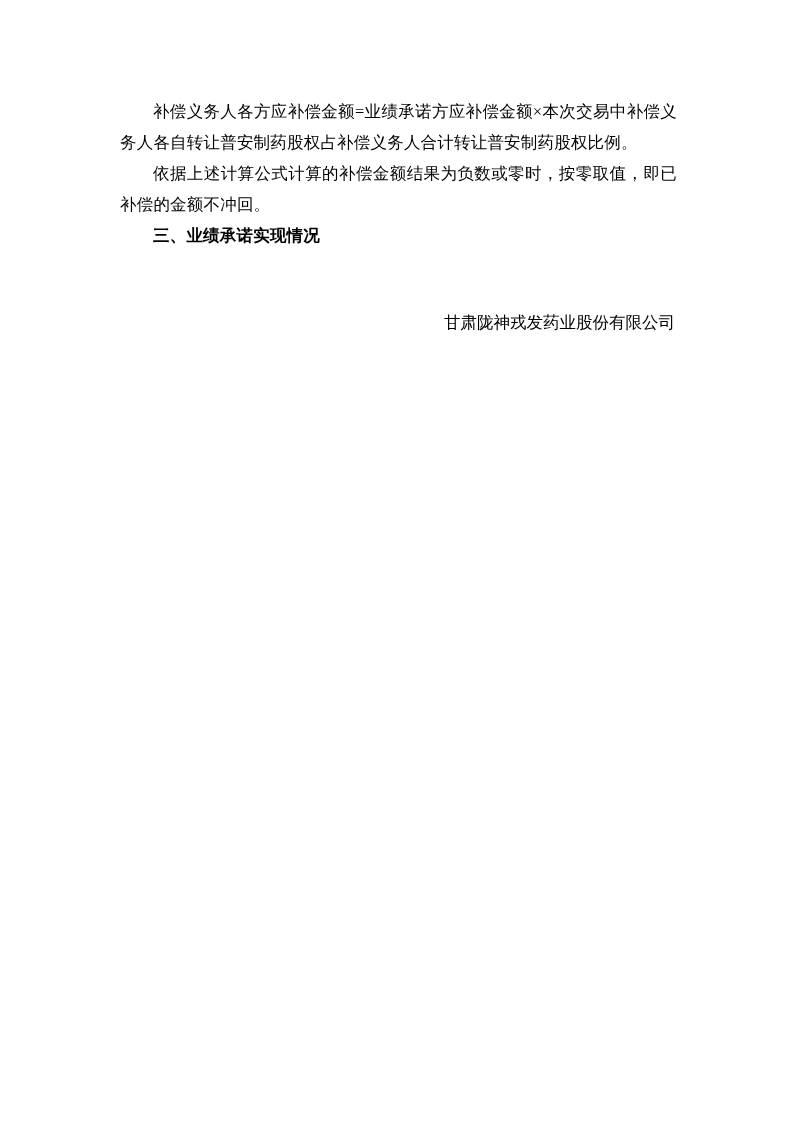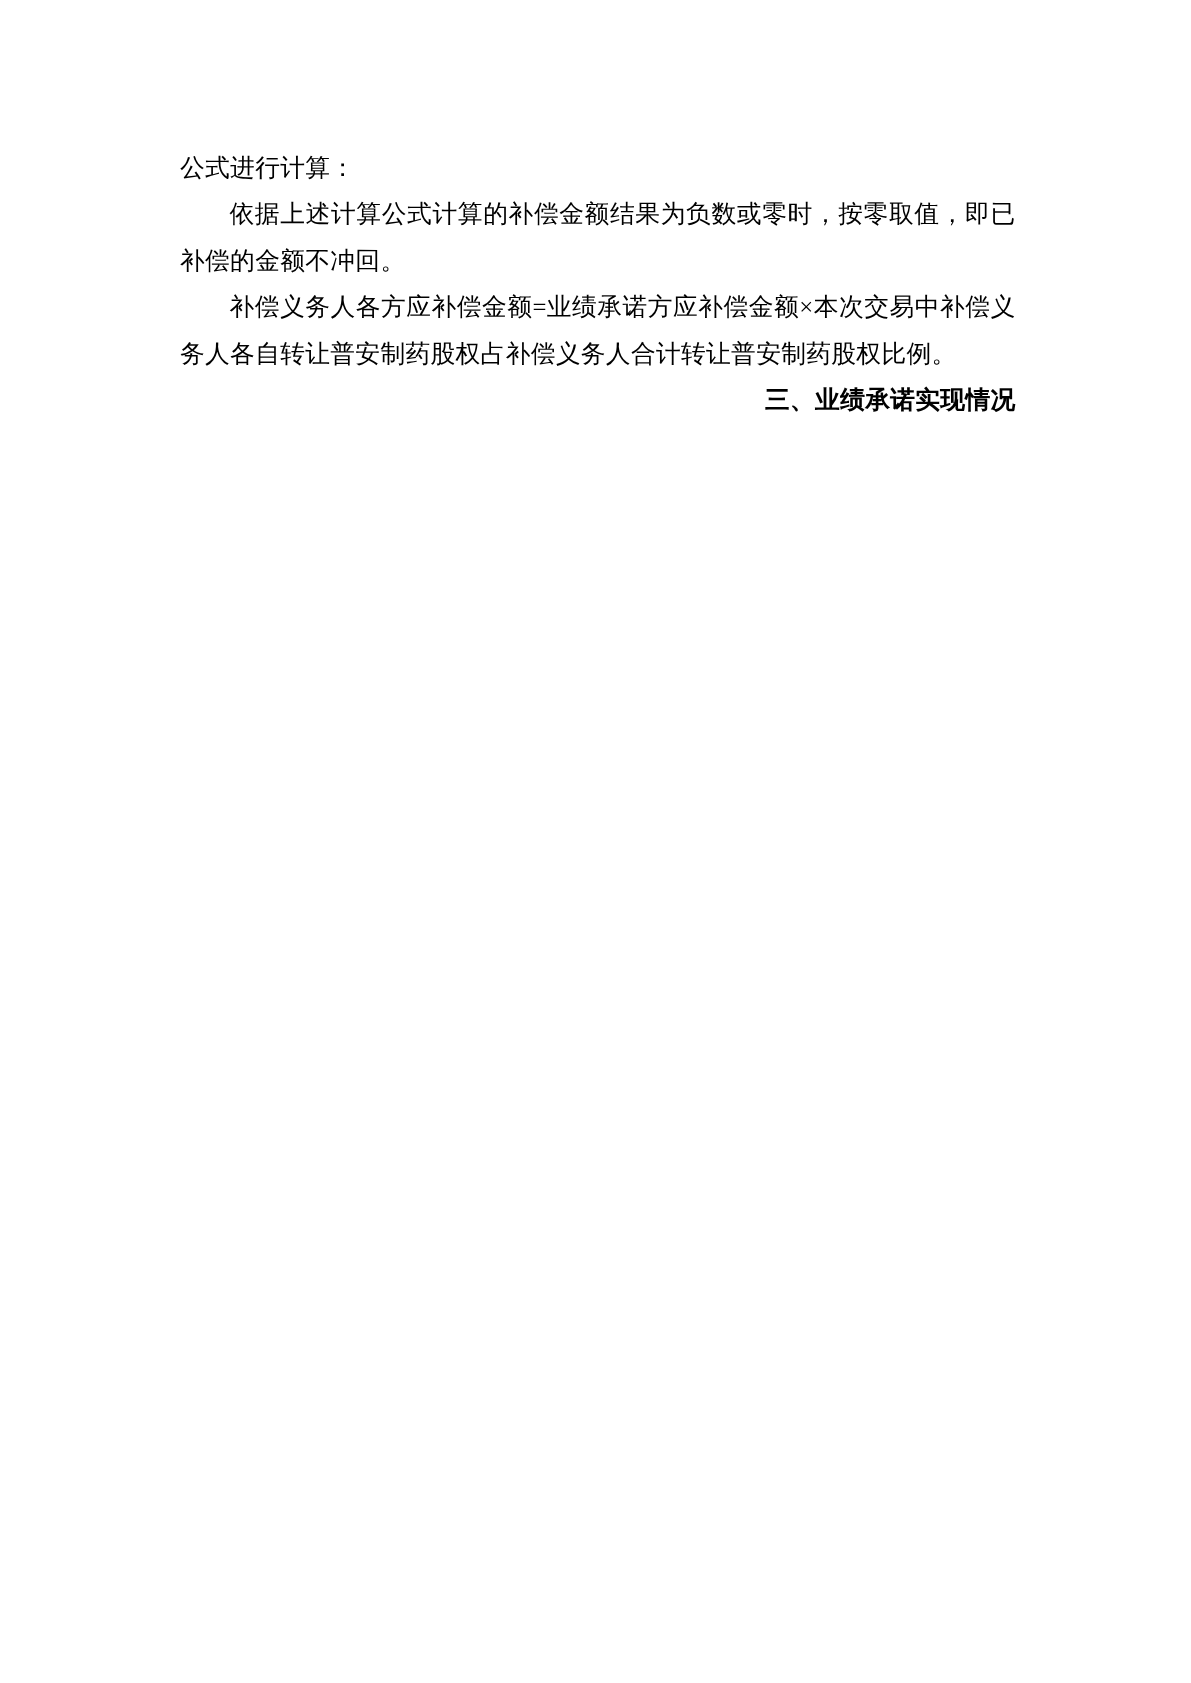--- a/index.html
+++ b/index.html
@@ -27,21 +27,21 @@
     font-size: 16.5px;
     line-height: 31px;
     text-align: justify;
     letter-spacing: 0.2px;
   }
   .content p.indent {
     text-indent: 2em;
   }
   .content p.heading {
     font-weight: bold;
-    text-align: right;
+    text-align: left;
   }
   .signature {
     margin-top: 56px;
     margin-left: auto;
     margin-right: 2px;
     width: -moz-fit-content;
     width: fit-content;
     text-align: center;
   }
   .signature div {
@@ -49,21 +49,21 @@
     line-height: 31px;
     white-space: nowrap;
   }
 </style>
 </head>
 <body>
 
 <div class="page">
   <div class="content">
     <div id="paragraphs-container">
-        <p>公式进行计算：</p>
+        <p class="indent">补偿义务人各方应补偿金额=业绩承诺方应补偿金额×本次交易中补偿义务人各自转让普安制药股权占补偿义务人合计转让普安制药股权比例。</p>
         <p class="indent">依据上述计算公式计算的补偿金额结果为负数或零时，按零取值，即已补偿的金额不冲回。</p>
-        <p class="indent">补偿义务人各方应补偿金额=业绩承诺方应补偿金额×本次交易中补偿义务人各自转让普安制药股权占补偿义务人合计转让普安制药股权比例。</p>
         <p class="indent heading">三、业绩承诺实现情况</p>
       </div>
     <div class="signature">
+      <div>甘肃陇神戎发药业股份有限公司</div>
     </div>
   </div>
 </div>
 
 </body></html>

